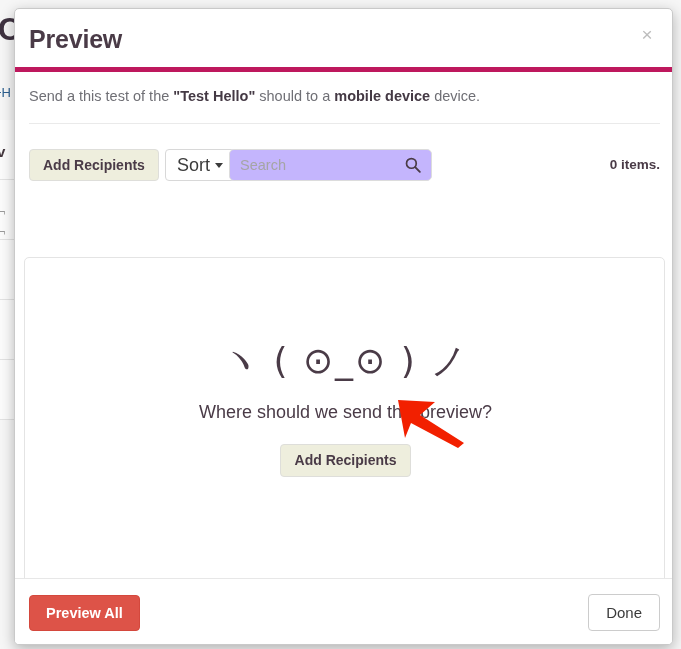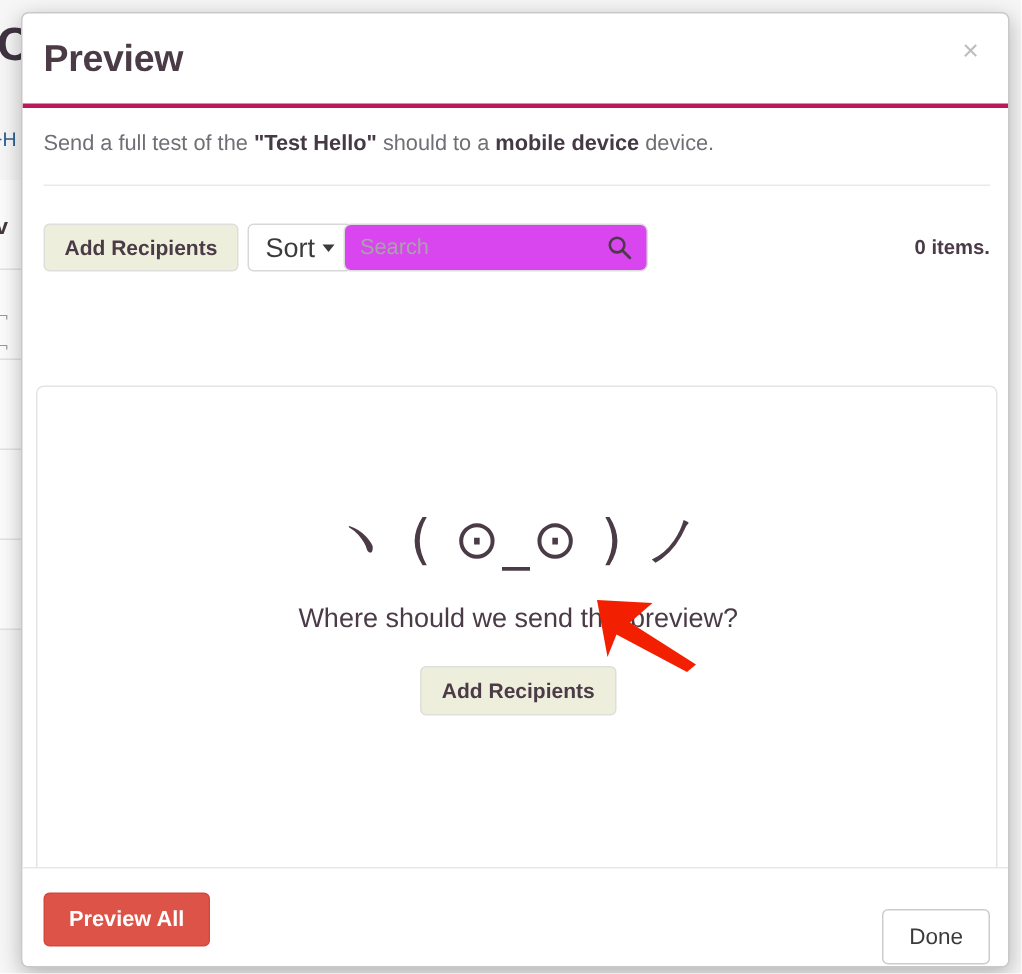--- a/index.html
+++ b/index.html
@@ -53,21 +53,21 @@
     border: 1px solid #c9c9c9;
     border-radius: 5px;
     box-shadow: 0 4px 14px rgba(0,0,0,0.28);
     overflow: hidden;
   }
 
   
   #modal-header {
     position: relative;
     height: 63px;
-    border-bottom: 3px solid #be185d;
+    border-bottom: 5px solid #be185d;
   }
   #modal-title {
     position: absolute; left: 14px; top: 16px;
     font-size: 25px; font-weight: bold; color: #4a3b47;
     letter-spacing: -0.2px;
   }
   #close-button {
     position: absolute; right: 12px; top: 12px;
     width: 26px; height: 26px;
     display: flex; align-items: center; justify-content: center;
@@ -119,21 +119,21 @@
   .caret {
     display: inline-block;
     width: 0; height: 0;
     border-left: 4px solid transparent;
     border-right: 4px solid transparent;
     border-top: 5px solid #3b3b3b;
   }
   #search-wrap {
     position: absolute; left: 214px; top: 11px;
     width: 203px; height: 32px;
-    background: #d946ef;
+    background: #c4b5fd;
     border: 1px solid #dcdcdc;
     border-radius: 5px;
   }
   #search-input {
     position: absolute; left: 0; top: 0;
     width: 170px; height: 30px;
     border: none; outline: none; background: transparent;
     padding: 0 10px;
     font-size: 14.5px; color: #4a3b47;
     font-family: "Liberation Sans", sans-serif;
@@ -200,21 +200,20 @@
     color: #ffffff;
     font-size: 14.5px; font-weight: bold;
   }
   #done-button {
     position: absolute; right: 14px; top: 15px;
     height: 37px; padding: 0 17px;
     background: #ffffff;
     border: 1px solid #cccccc;
     color: #3b3b3b;
     font-size: 15px;
-    margin-top: 12px;
   }
 
   
   #annotation-arrow {
     position: absolute; left: 392px; top: 394px;
     width: 78px; height: 54px;
     pointer-events: none;
   }
 </style>
 </head>
@@ -238,21 +237,21 @@
 <div id="modal">
 
   <div id="modal-header">
     <div id="modal-title">Preview</div>
     <button id="close-button">×</button>
   </div>
 
   <div id="modal-body">
 
     <div id="intro-text">
-      <span>Send a full test of the </span><b>"Test Hello"</b><span> should to a </span><b>mobile device</b><span> device.</span>
+      <span>Send a this test of the </span><b>"Test Hello"</b><span> should to a </span><b>mobile device</b><span> device.</span>
     </div>
     <div id="intro-divider"></div>
 
     <div id="toolbar">
       <button class="btn" id="add-recipients-toolbar">Add Recipients</button>
 
       <button class="btn" id="sort-button">
         <span>Sort</span>
         <span class="caret"></span>
       </button>

